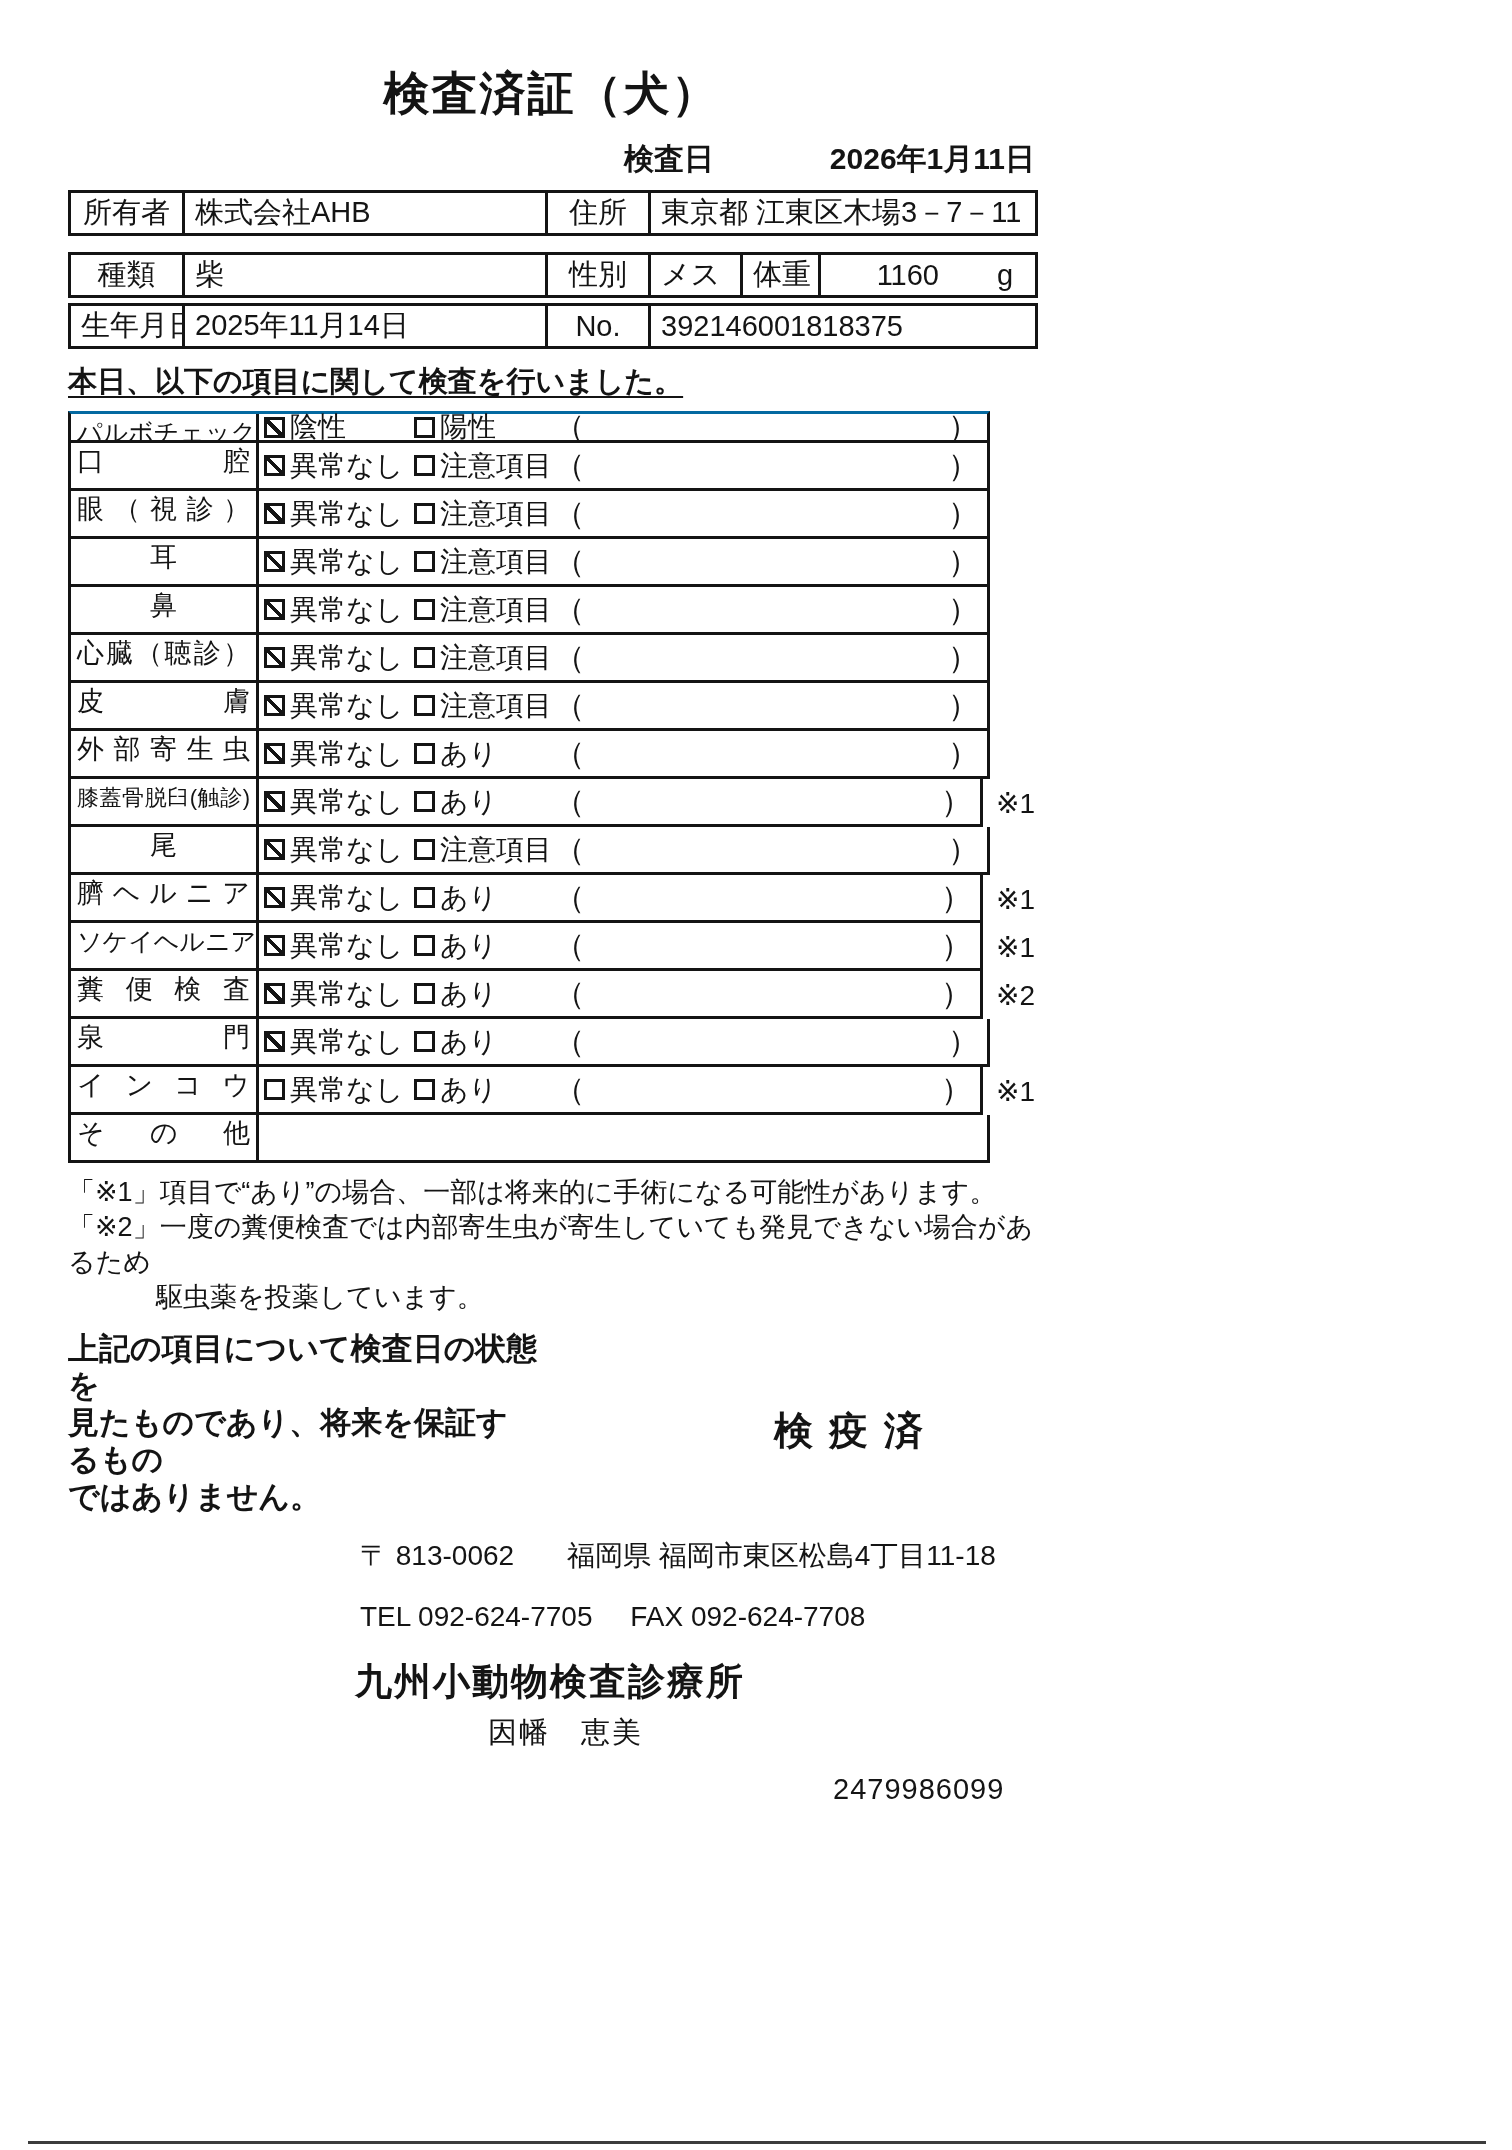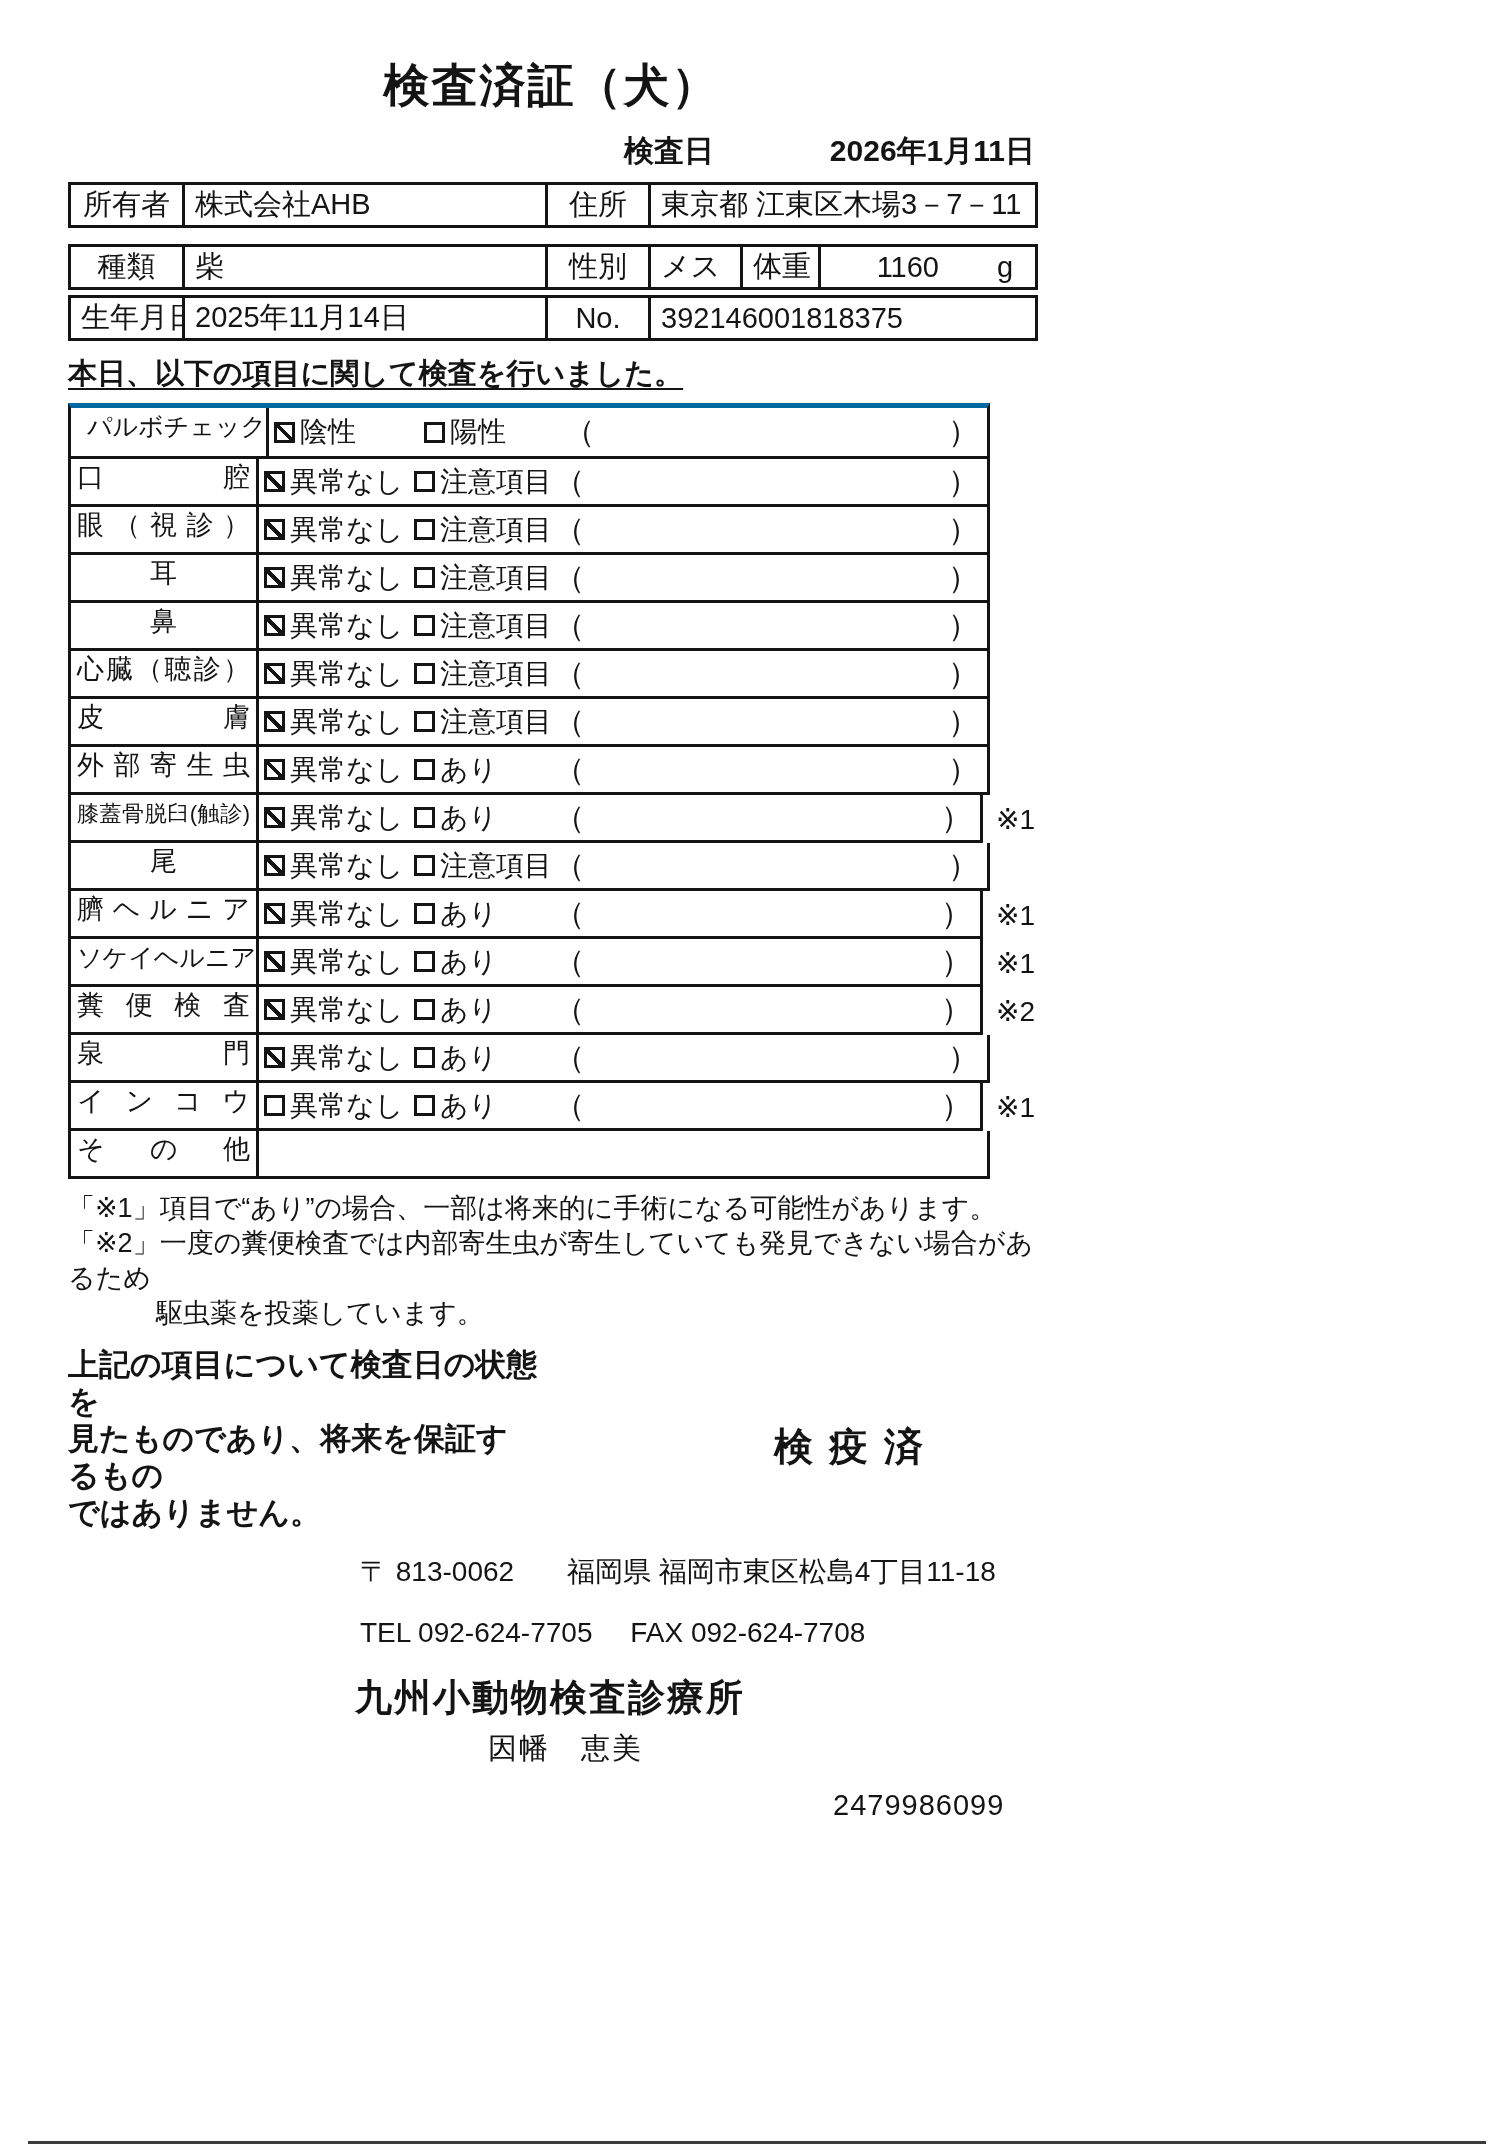--- a/index.html
+++ b/index.html
@@ -12,21 +12,21 @@
   .page {
     position: relative;
     width: 1512px;
     height: 2150px;
     background: #ffffff;
     overflow: hidden;
   }
   .content {
     position: absolute;
     left: 68px;
-    top: 0;
+    top: 8px;
     width: 967px;
   }
 
   .title {
     margin: 55px 0 0 0;
     font-size: 46px;
     font-weight: 700;
     text-align: center;
     letter-spacing: 2px;
   }
@@ -83,21 +83,21 @@
   .itable { margin-top: 9px; }
   .trow { display: flex; align-items: stretch; }
   .trow-box {
     display: flex;
     width: 922px;
     height: 48px;
     border: 3px solid #141414;
     border-top: none;
     background: #fff;
   }
-  .trow:first-child .trow-box { border-top: 5px solid #0369a1; height: 56px; padding-left: 10px; }
+  .trow:first-child .trow-box { border-top: 3px solid #0369a1; height: 32px; }
   .item-cell {
     width: 188px;
     border-right: 3px solid #141414;
     font-size: 27px;
     font-weight: 500;
     padding: 0 6px;
     text-align: justify;
     text-align-last: justify;
     line-height: 37px;
     white-space: nowrap;

